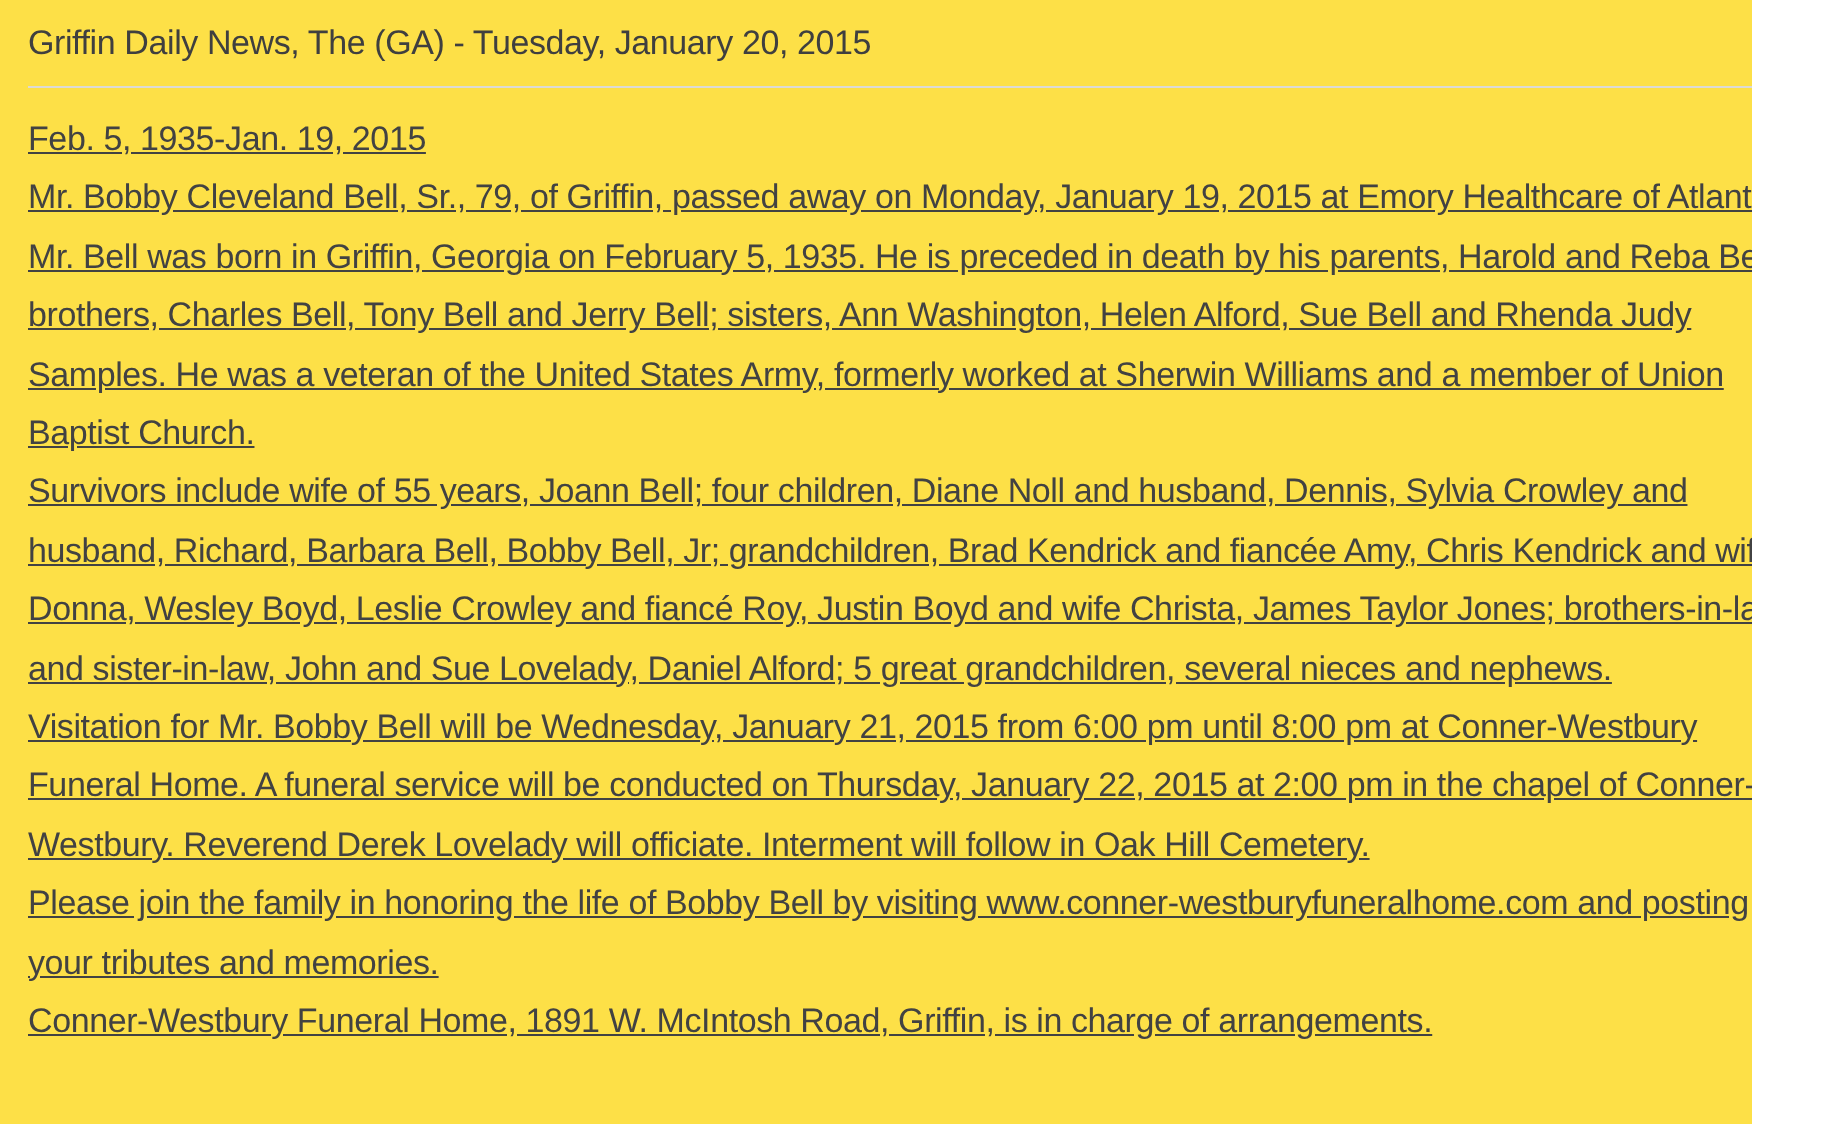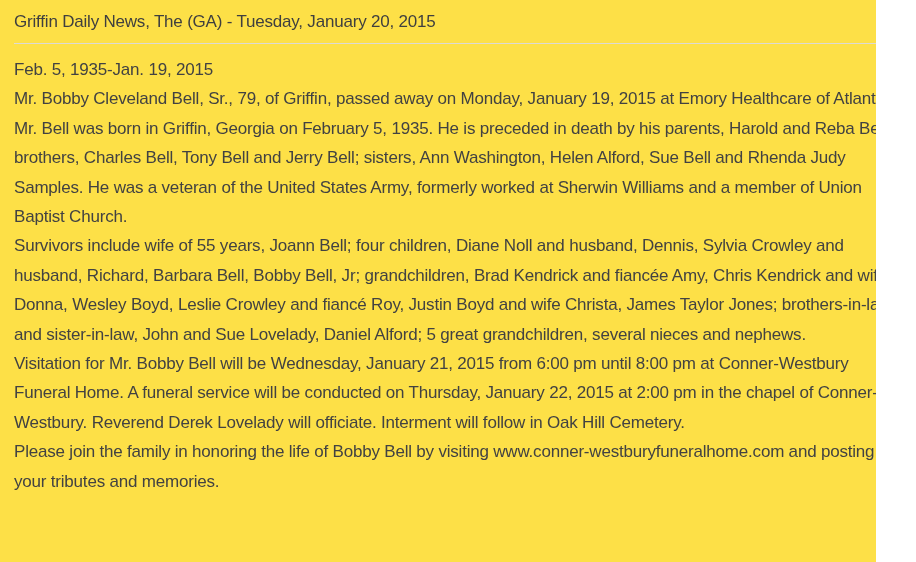--- a/index.html
+++ b/index.html
@@ -34,30 +34,32 @@
     margin-top: 11px;
     width: 884px;
     font-size: 17px;
     line-height: 29.4px;
     letter-spacing: -0.2px;
     color: #424242;
   }
   .obituary p {
     margin: 0;
     padding: 0;
+    text-decoration: underline;
   }
 </style>
 </head>
 <body>
 
 <div class="page">
   <div class="source">Griffin Daily News, The (GA) - Tuesday, January 20, 2015</div>
 
   <hr class="divider">
 
   <article class="obituary">
     <p>Feb. 5, 1935-Jan. 19, 2015</p>
     <p>Mr. Bobby Cleveland Bell, Sr., 79, of Griffin, passed away on Monday, January 19, 2015 at Emory Healthcare of Atlanta. Mr. Bell was born in Griffin, Georgia on February 5, 1935. He is preceded in death by his parents, Harold and Reba Bell, brothers, Charles Bell, Tony Bell and Jerry Bell; sisters, Ann Washington, Helen Alford, Sue Bell and Rhenda Judy Samples. He was a veteran of the United States Army, formerly worked at Sherwin Williams and a member of Union Baptist Church.</p>
     <p>Survivors include wife of 55 years, Joann Bell; four children, Diane Noll and husband, Dennis, Sylvia Crowley and husband, Richard, Barbara Bell, Bobby Bell, Jr; grandchildren, Brad Kendrick and fiancée Amy, Chris Kendrick and wife, Donna, Wesley Boyd, Leslie Crowley and fiancé Roy, Justin Boyd and wife Christa, James Taylor Jones; brothers-in-law and sister-in-law, John and Sue Lovelady, Daniel Alford; 5 great grandchildren, several nieces and nephews.</p>
     <p>Visitation for Mr. Bobby Bell will be Wednesday, January 21, 2015 from 6:00 pm until 8:00 pm at Conner-Westbury Funeral Home. A funeral service will be conducted on Thursday, January 22, 2015 at 2:00 pm in the chapel of Conner-Westbury. Reverend Derek Lovelady will officiate. Interment will follow in Oak Hill Cemetery.</p>
     <p>Please join the family in honoring the life of Bobby Bell by visiting www.conner-westburyfuneralhome.com and posting your tributes and memories.</p>
+    <p>Conner-Westbury Funeral Home, 1891 W. McIntosh Road, Griffin, is in charge of arrangements.</p>
   </article>
 </div>
 
 </body></html>

